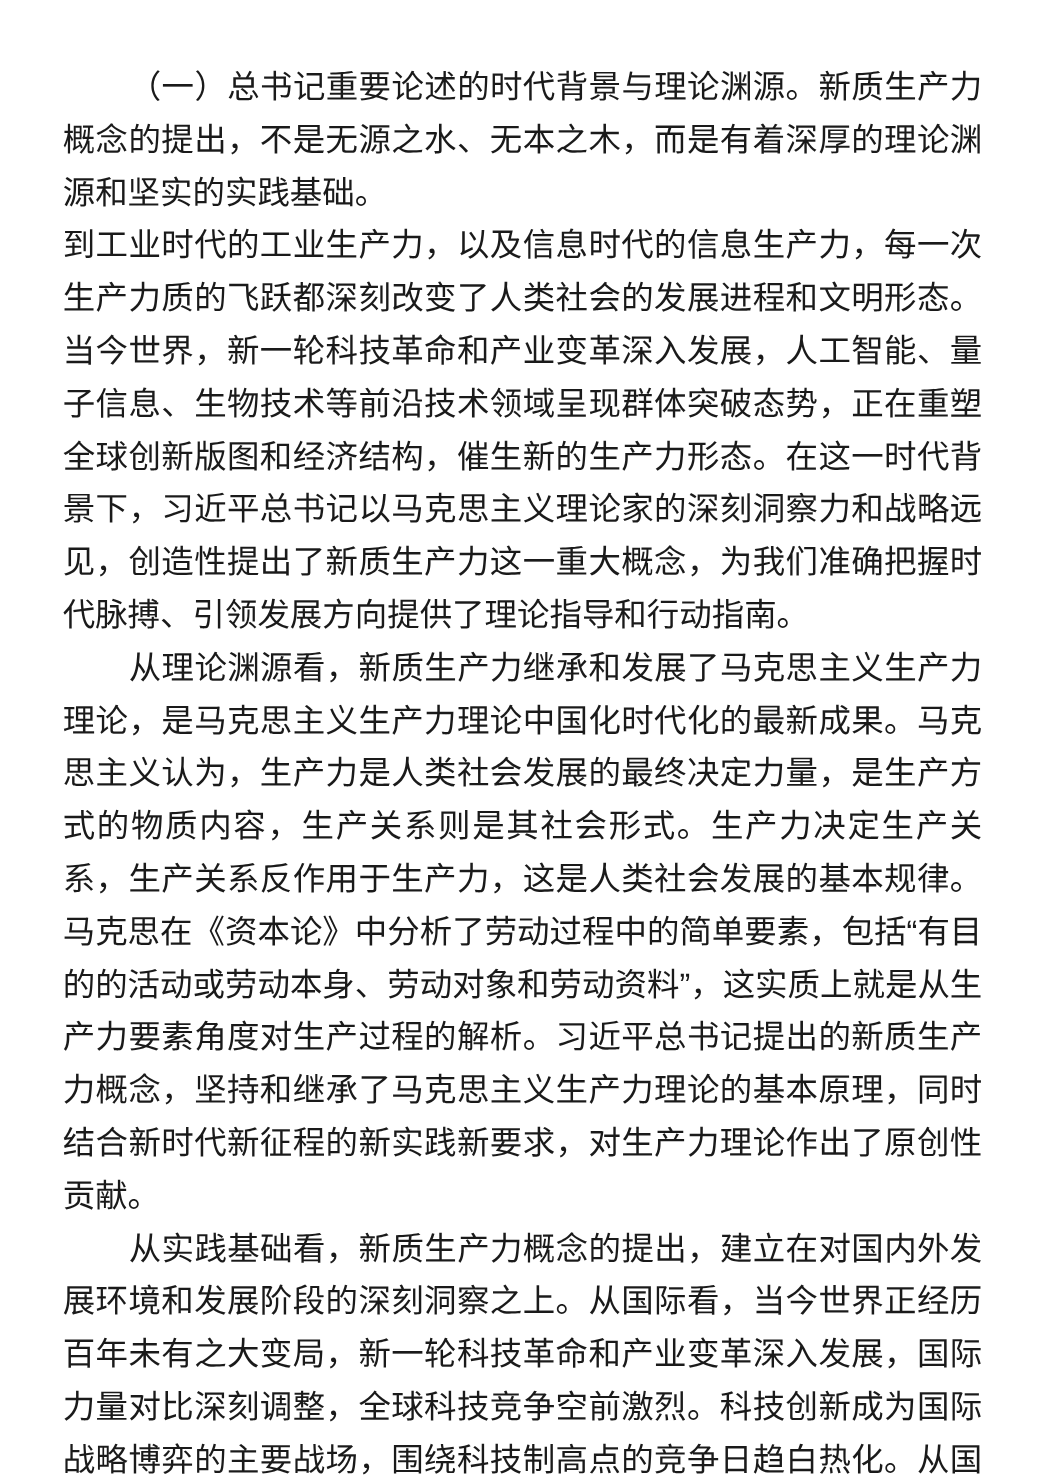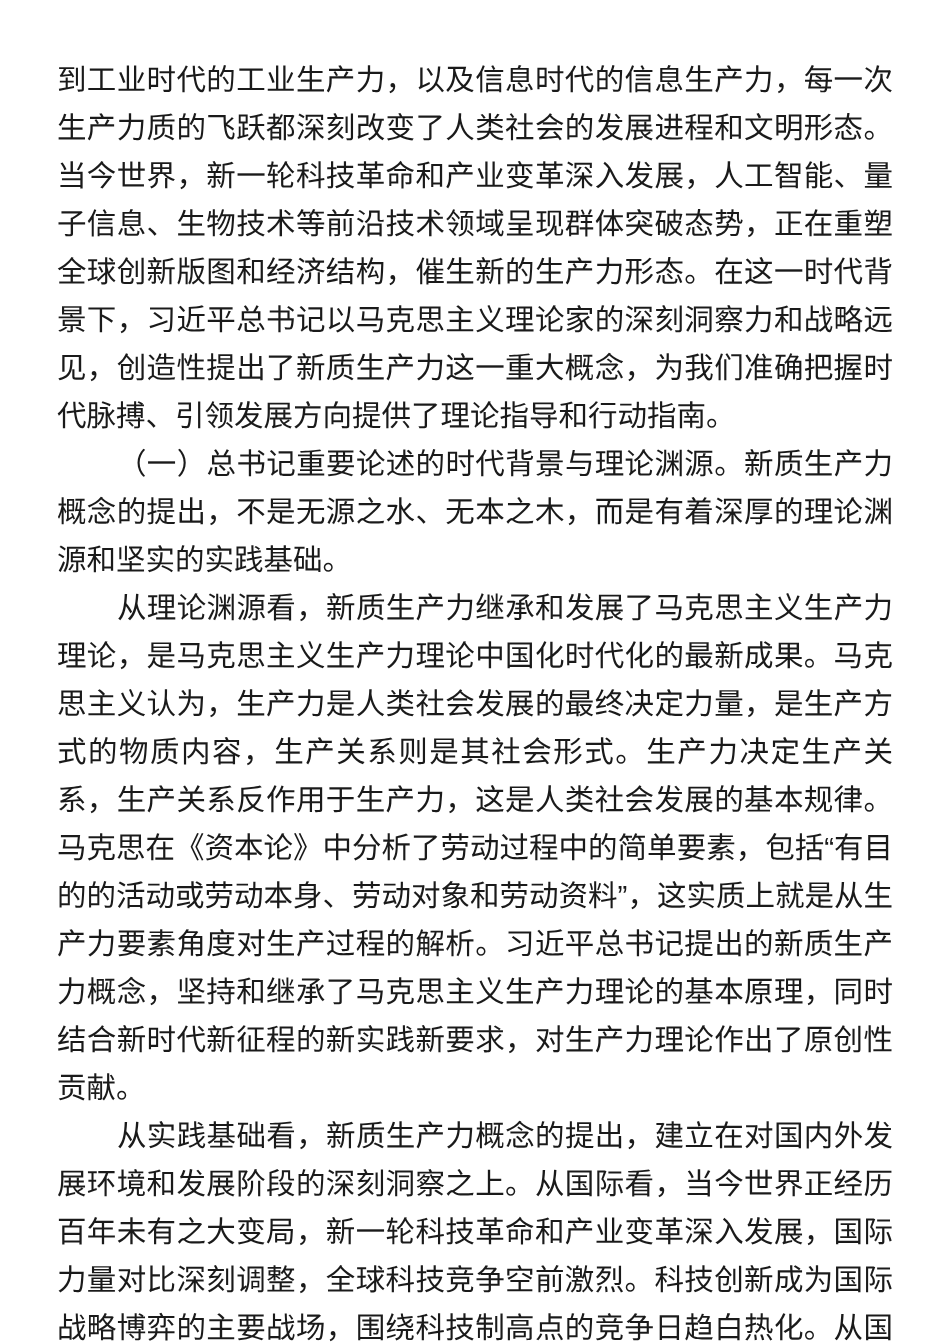--- a/index.html
+++ b/index.html
@@ -45,22 +45,22 @@
   .para + .para {
     margin-top: 0;
   }
 </style>
 </head>
 <body>
 
 <div class="page">
   <div class="doc-body">
 
+    <p class="para indent">（一）总书记重要论述的时代背景与理论渊源。新质生产力概念的提出，不是无源之水、无本之木，而是有着深厚的理论渊源和坚实的实践基础。</p>
+
     <p class="para">到工业时代的工业生产力，以及信息时代的信息生产力，每一次生产力质的飞跃都深刻改变了人类社会的发展进程和文明形态。当今世界，新一轮科技革命和产业变革深入发展，人工智能、量子信息、生物技术等前沿技术领域呈现群体突破态势，正在重塑全球创新版图和经济结构，催生新的生产力形态。在这一时代背景下，习近平总书记以马克思主义理论家的深刻洞察力和战略远见，创造性提出了新质生产力这一重大概念，为我们准确把握时代脉搏、引领发展方向提供了理论指导和行动指南。</p>
-
-    <p class="para indent">（一）总书记重要论述的时代背景与理论渊源。新质生产力概念的提出，不是无源之水、无本之木，而是有着深厚的理论渊源和坚实的实践基础。</p>
 
     <p class="para indent">从理论渊源看，新质生产力继承和发展了马克思主义生产力理论，是马克思主义生产力理论中国化时代化的最新成果。马克思主义认为，生产力是人类社会发展的最终决定力量，是生产方式的物质内容，生产关系则是其社会形式。生产力决定生产关系，生产关系反作用于生产力，这是人类社会发展的基本规律。马克思在《资本论》中分析了劳动过程中的简单要素，包括“有目的的活动或劳动本身、劳动对象和劳动资料”，这实质上就是从生产力要素角度对生产过程的解析。习近平总书记提出的新质生产力概念，坚持和继承了马克思主义生产力理论的基本原理，同时结合新时代新征程的新实践新要求，对生产力理论作出了原创性贡献。</p>
 
     <p class="para indent">从实践基础看，新质生产力概念的提出，建立在对国内外发展环境和发展阶段的深刻洞察之上。从国际看，当今世界正经历百年未有之大变局，新一轮科技革命和产业变革深入发展，国际力量对比深刻调整，全球科技竞争空前激烈。科技创新成为国际战略博弈的主要战场，围绕科技制高点的竞争日趋白热化。从国内看，我国已进入高质量发展阶段，经济发展从高速增长</p>
 
   </div>
 </div>
 
 </body></html>

